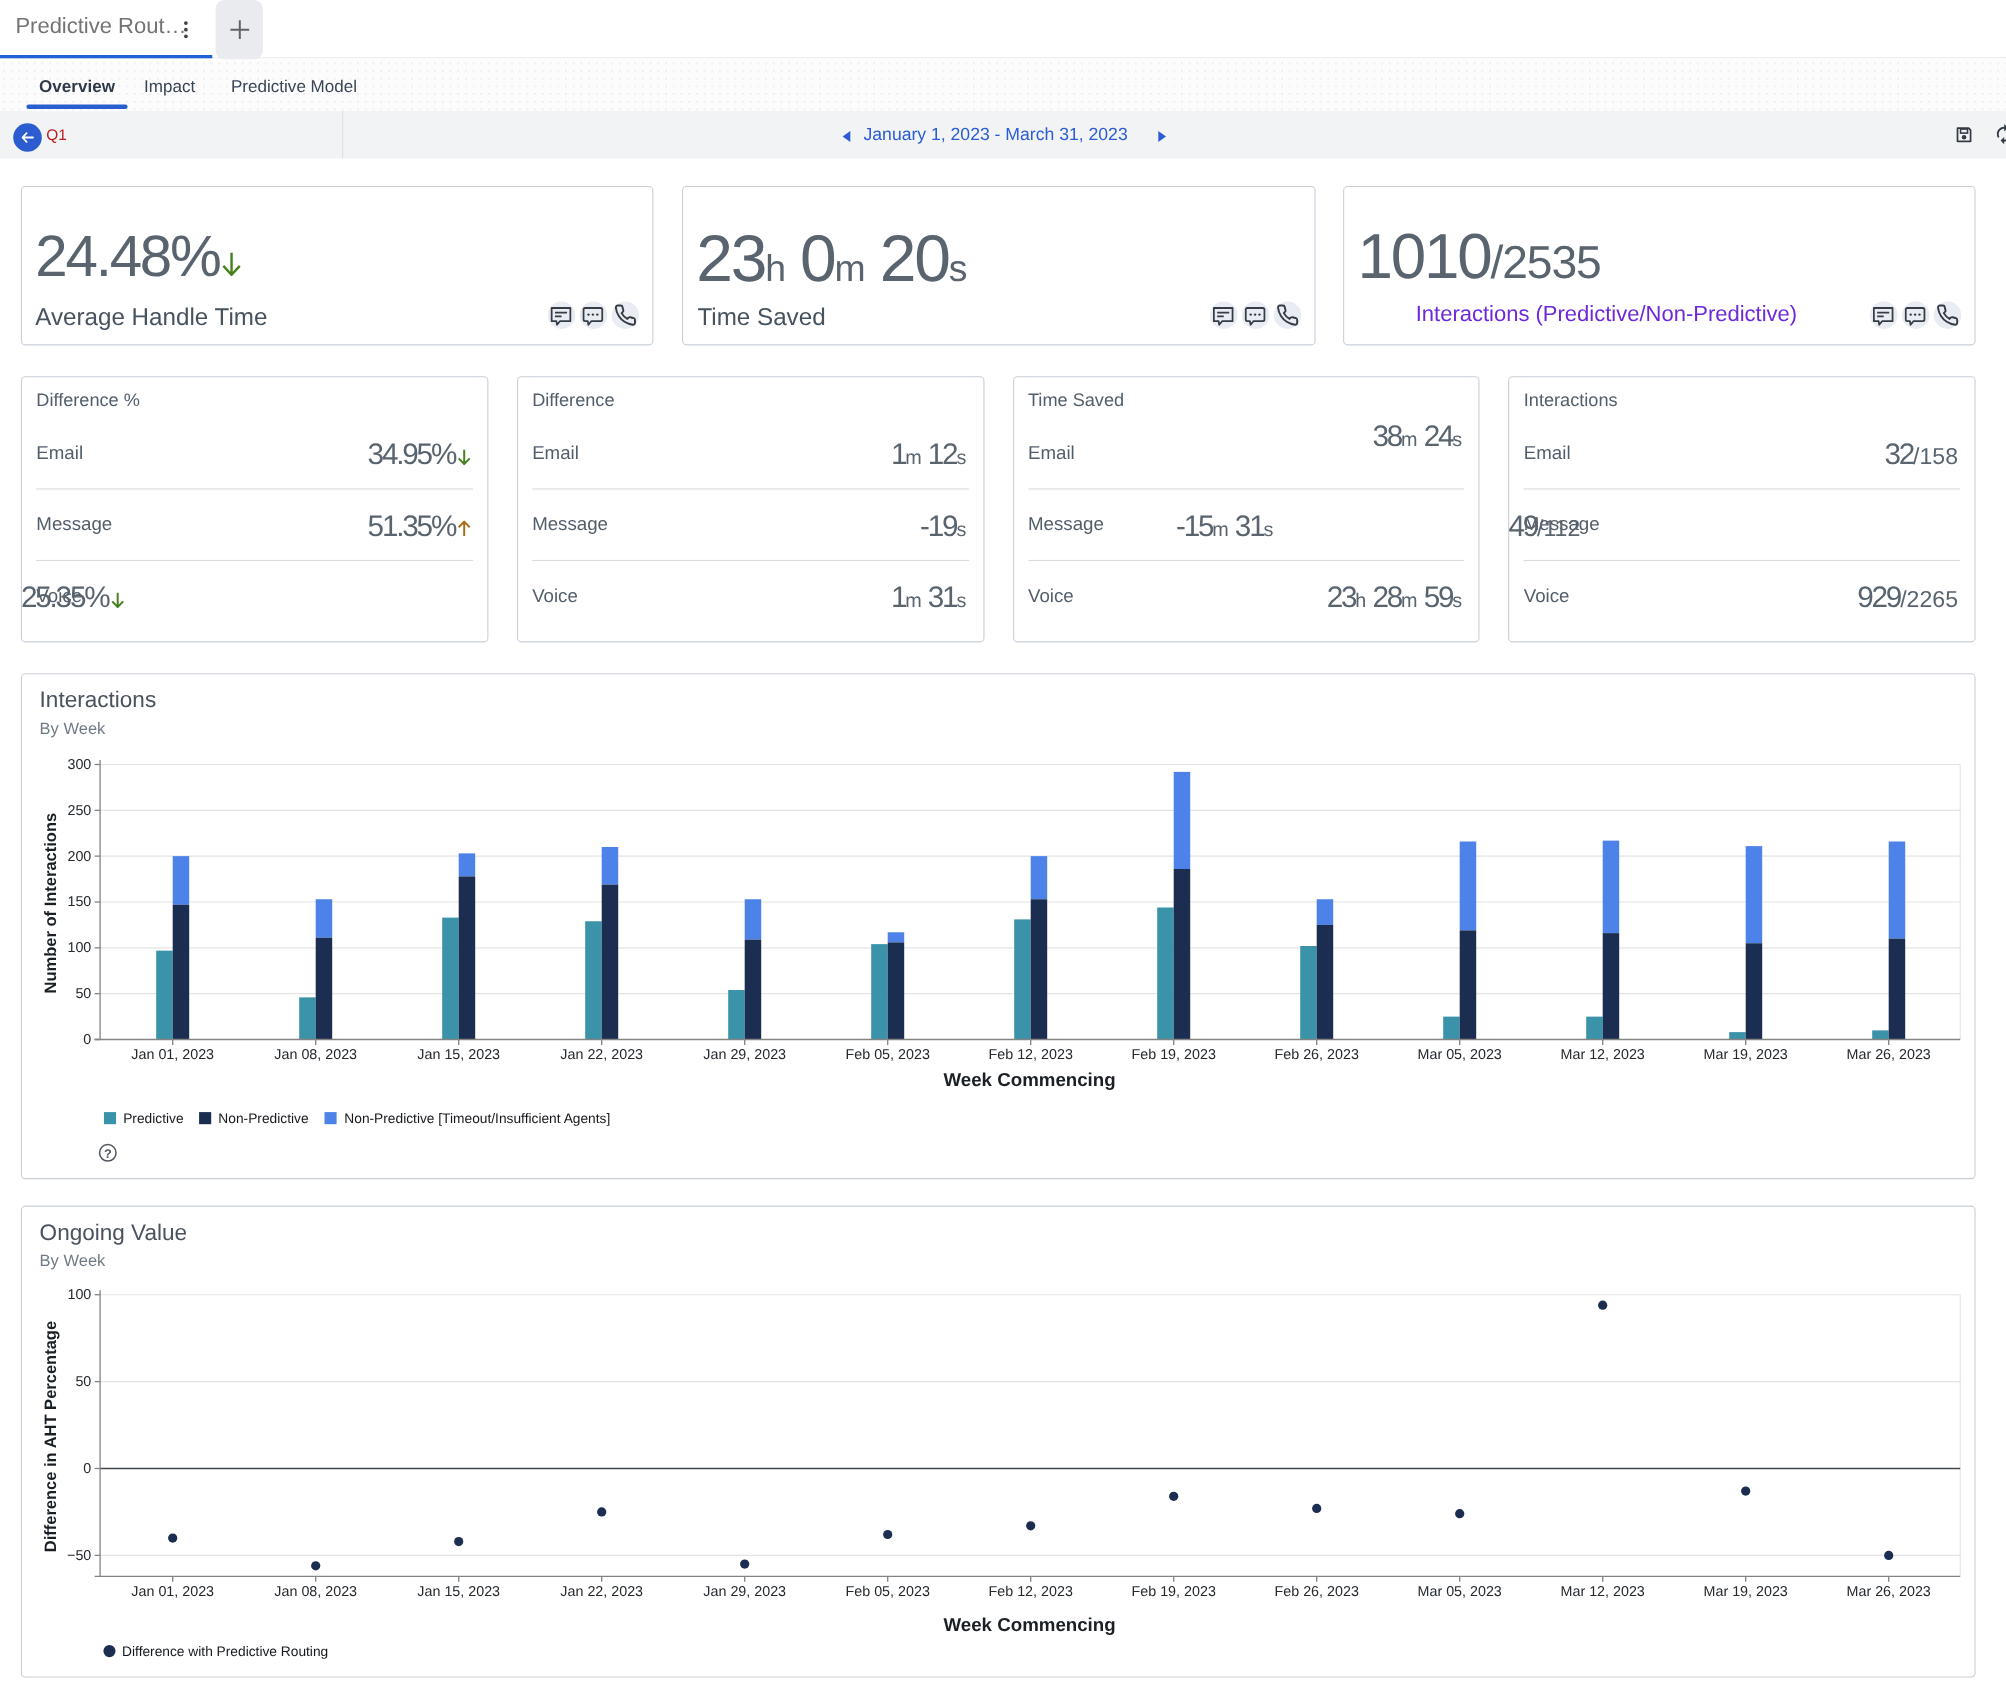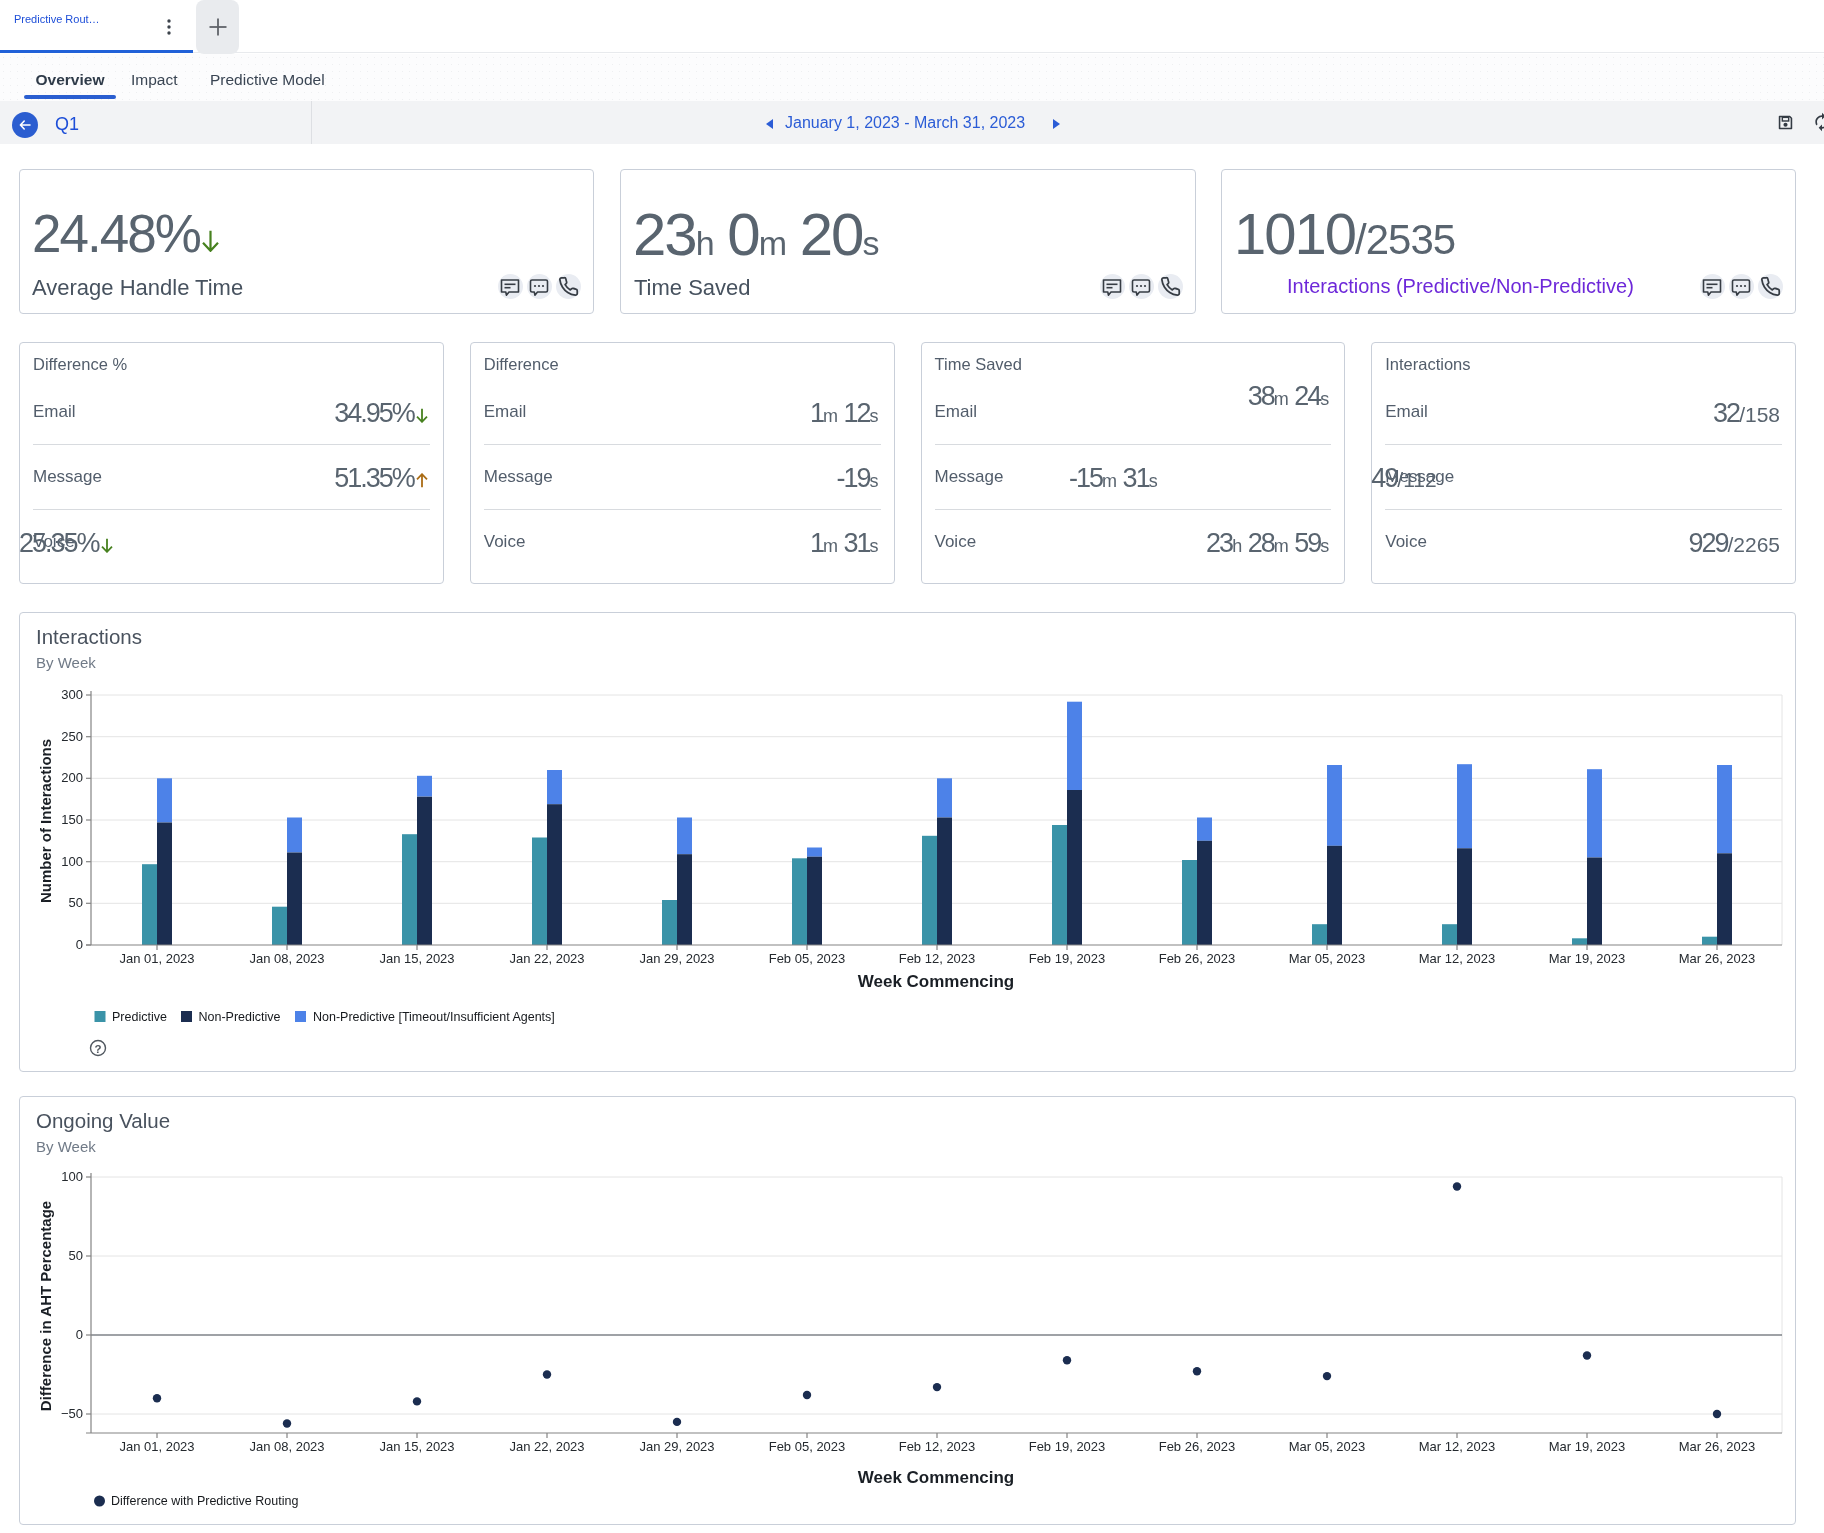--- a/index.html
+++ b/index.html
@@ -1,21 +1,21 @@
 <!DOCTYPE html>
 <html><head><meta charset="utf-8"><style>
 *{margin:0;padding:0;box-sizing:border-box}
 html,body{width:1824px;height:1533px;background:#fff;font-family:"Liberation Sans",sans-serif;overflow:hidden}
 body{position:relative}
 .abs{position:absolute}
 .card{position:absolute;background:#fff;border:1px solid #c9cfd9;border-radius:4px}
 .num{color:#59646f;letter-spacing:-2px}
 </style></head><body>
 <div class="abs" style="left:0;top:0;width:1824px;height:53px;background:#fff;border-bottom:1px solid #e8eaed"></div>
-<div class="abs" style="left:14px;top:13px;font-size:11px;color:#1d4ed8">Predictive Rout…</div>
+<div class="abs" style="left:14px;top:13px;font-size:20px;color:#737373">Predictive Rout…</div>
 <svg class="abs" style="left:162px;top:13px" width="14" height="26" viewBox="0 0 14 26">
     <circle cx="7" cy="8" r="1.7" fill="#3c434b"></circle>
     <circle cx="7" cy="14" r="1.7" fill="#3c434b"></circle>
     <circle cx="7" cy="20" r="1.7" fill="#3c434b"></circle>
   </svg>
 <div class="abs" style="left:0;top:50px;width:193px;height:3px;background:#2161d8"></div>
 <div class="abs" style="left:196px;top:0;width:43px;height:54px;background:#e9ebee;border-radius:8px;display:flex;align-items:center;justify-content:center">
     <svg width="24" height="24" viewBox="0 0 24 24">
       <line x1="12" y1="3.5" x2="12" y2="20.5" stroke="#5f6368" stroke-width="1.8"></line>
       <line x1="3.5" y1="12" x2="20.5" y2="12" stroke="#5f6368" stroke-width="1.8"></line>
@@ -26,21 +26,21 @@
 <div class="abs" style="left:131px;top:71px;font-size:15.5px;color:#3a4553">Impact</div>
 <div class="abs" style="left:210px;top:71px;font-size:15.5px;color:#3a4553">Predictive Model</div>
 <div class="abs" style="left:24px;top:95px;width:92px;height:4px;border-radius:2px;background:#2a5ed0"></div>
 <div class="abs" style="left:0;top:101px;width:1824px;height:43px;background:#f2f3f5"></div>
 <div class="abs" style="left:311px;top:101px;width:1px;height:43px;background:#dddfe3"></div>
 <div class="abs" style="left:12px;top:112px;width:26px;height:26px;border-radius:50%;background:#2b5dd0;display:flex;align-items:center;justify-content:center">
     <svg width="16" height="16" viewBox="0 0 16 16">
       <path d="M13 8H3.8M7.2 4 3.4 8l3.8 4" fill="none" stroke="#fff" stroke-width="1.6" stroke-linecap="round" stroke-linejoin="round"></path>
     </svg>
   </div>
-<div class="abs" style="left:55px;top:114px;font-size:18px;color:#1d4ed8">Q1</div>
+<div class="abs" style="left:42px;top:114px;font-size:14px;color:#b91c1c">Q1</div>
 <div class="abs" style="left:766px;top:119px;width:0;height:0;border-top:5px solid transparent;border-bottom:5px solid transparent;border-right:7px solid #2b5cd6"></div>
 <div class="abs" style="left:785px;top:114px;font-size:16px;color:#2b5cd6">January 1, 2023 - March 31, 2023</div>
 <div class="abs" style="left:1053px;top:119px;width:0;height:0;border-top:5px solid transparent;border-bottom:5px solid transparent;border-left:7px solid #2b5cd6"></div>
 <svg class="abs" style="left:1776px;top:113px" width="19" height="19" viewBox="0 0 24 24">
     <path d="M4.5 4.5h12.8l2.2 2.2v12.8h-15z" fill="none" stroke="#343b44" stroke-width="2" stroke-linejoin="round"></path>
     <rect x="8" y="5.5" width="8" height="4.6" fill="none" stroke="#343b44" stroke-width="1.8"></rect>
     <circle cx="12" cy="14.8" r="2.6" fill="#343b44"></circle>
   </svg>
 <svg class="abs" style="left:1812px;top:112px" width="20" height="20" viewBox="0 0 24 24">
     <path d="M12 6v3l4-4-4-4v3c-4.42 0-8 3.58-8 8 0 1.57.46 3.03 1.24 4.26L6.7 14.8c-.45-.83-.7-1.79-.7-2.8 0-3.31 2.69-6 6-6zm6.76 1.74L17.3 9.2c.44.84.7 1.79.7 2.8 0 3.31-2.69 6-6 6v-3l-4 4 4 4v-3c4.42 0 8-3.58 8-8 0-1.57-.46-3.03-1.24-4.26z" fill="#343b44"></path>

